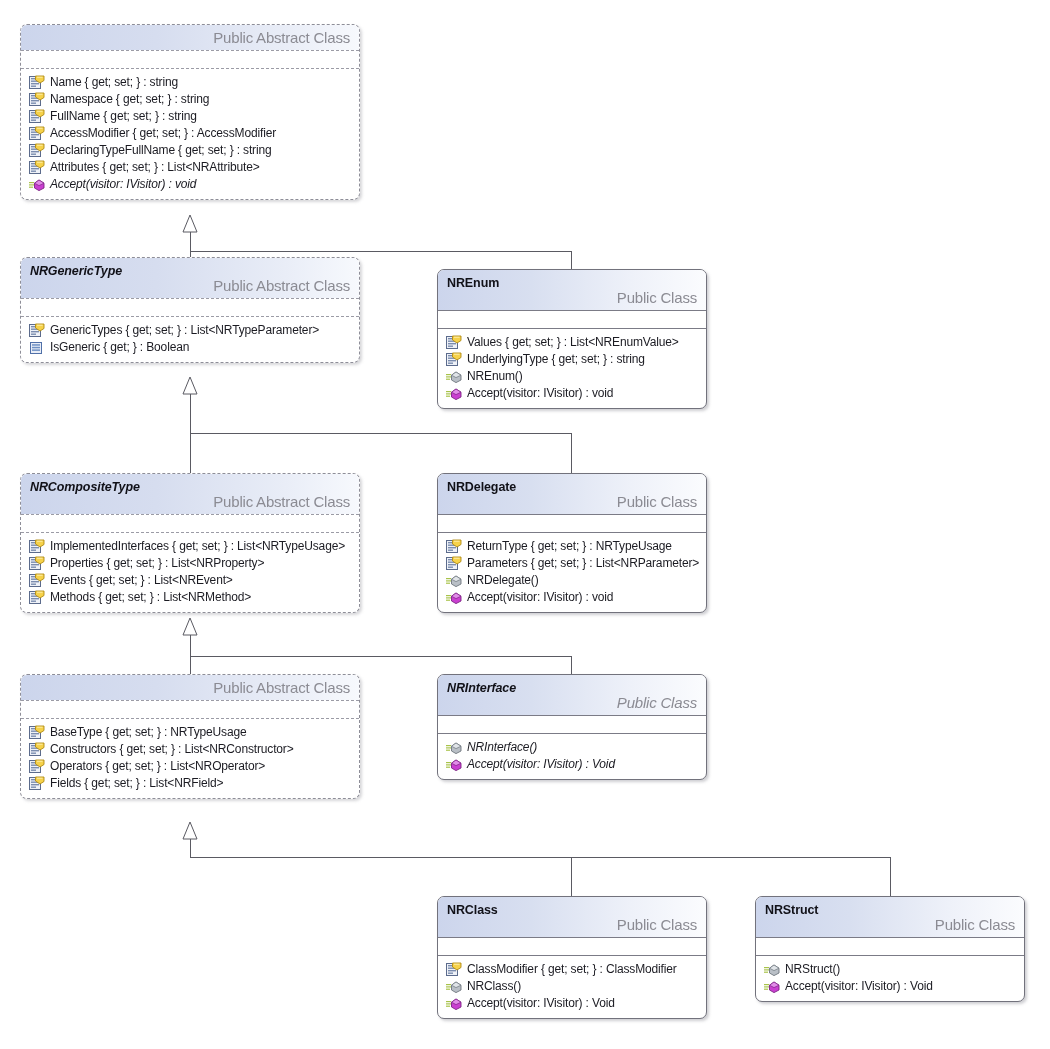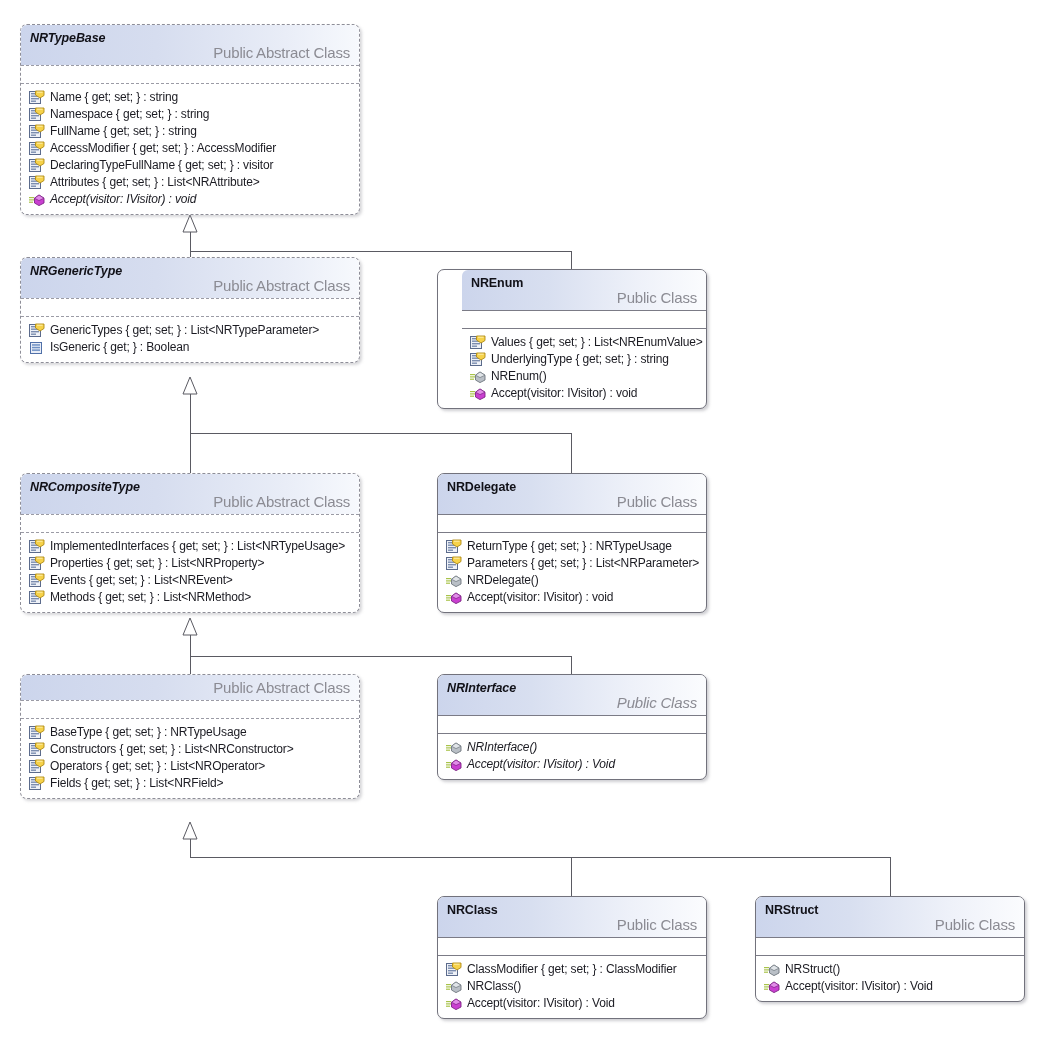--- a/index.html
+++ b/index.html
@@ -151,21 +151,20 @@
 
     <g>
       <path class="conn-line" d="M190,839 L190,857 L890,857 L890,896"></path>
       <path class="conn-line" d="M571,857 L571,896"></path>
       <polygon class="conn-tri" points="190,822 197,839 183,839"></polygon>
     </g>
   </svg>
 
 <div class="uml-class abstract" style="left: 20px; top: 24px; width: 340px;">
       <div class="cls-header">
-        <div class="cls-name">NRTypeBase</div>
         <div class="cls-stereotype">Public Abstract Class</div>
       </div>
       <div class="cls-sep"></div>
       <div class="cls-empty-compartment"></div>
       <div class="cls-sep"></div>
       <div class="cls-members">
         <div class="member">
           <span class="mico">
             <svg width="16" height="15" viewBox="0 0 16 15">
               <rect x="0.5" y="1.5" width="11" height="12" fill="#eef1f7" stroke="#5b6b8c" stroke-width="1"></rect>
@@ -226,21 +225,21 @@
             <svg width="16" height="15" viewBox="0 0 16 15">
               <rect x="0.5" y="1.5" width="11" height="12" fill="#eef1f7" stroke="#5b6b8c" stroke-width="1"></rect>
               <rect x="2" y="3" width="8" height="1.4" fill="#7b8dae"></rect>
               <rect x="2" y="5.5" width="8" height="1.4" fill="#7b8dae"></rect>
               <rect x="2" y="8" width="8" height="1.4" fill="#7b8dae"></rect>
               <rect x="2" y="10.5" width="5" height="1.4" fill="#7b8dae"></rect>
               <path d="M6.5,1 L15,1 L15,5.5 L11,8 L6.5,5 Z" fill="#f6d24a" stroke="#b08a14" stroke-width="0.9" stroke-linejoin="round"></path>
               <path d="M8,2.2 L13.6,2.2" stroke="#fff3b8" stroke-width="0.9"></path>
             </svg>
           </span>
-          <span class="member-label">DeclaringTypeFullName { get; set; } : visitor</span>
+          <span class="member-label">DeclaringTypeFullName { get; set; } : string</span>
         </div>
         <div class="member">
           <span class="mico">
             <svg width="16" height="15" viewBox="0 0 16 15">
               <rect x="0.5" y="1.5" width="11" height="12" fill="#eef1f7" stroke="#5b6b8c" stroke-width="1"></rect>
               <rect x="2" y="3" width="8" height="1.4" fill="#7b8dae"></rect>
               <rect x="2" y="5.5" width="8" height="1.4" fill="#7b8dae"></rect>
               <rect x="2" y="8" width="8" height="1.4" fill="#7b8dae"></rect>
               <rect x="2" y="10.5" width="5" height="1.4" fill="#7b8dae"></rect>
               <path d="M6.5,1 L15,1 L15,5.5 L11,8 L6.5,5 Z" fill="#f6d24a" stroke="#b08a14" stroke-width="0.9" stroke-linejoin="round"></path>
@@ -293,21 +292,21 @@
               <rect x="1.5" y="2.5" width="11" height="11" fill="#e8edf7" stroke="#5070a8" stroke-width="1"></rect>
               <rect x="3" y="4.2" width="8" height="1.5" fill="#6f91c4"></rect>
               <rect x="3" y="6.8" width="8" height="1.5" fill="#6f91c4"></rect>
               <rect x="3" y="9.4" width="8" height="1.5" fill="#6f91c4"></rect>
             </svg>
           </span>
           <span class="member-label">IsGeneric { get; } : Boolean</span>
         </div>
       </div>
     </div>
-    <div class="uml-class concrete" style="left: 437px; top: 269px; width: 270px; padding-left: 24px;">
+    <div class="uml-class concrete" style="left: 437px; top: 269px; width: 270px;">
       <div class="cls-header">
         <div class="cls-name">NREnum</div>
         <div class="cls-stereotype">Public Class</div>
       </div>
       <div class="cls-sep"></div>
       <div class="cls-empty-compartment"></div>
       <div class="cls-sep"></div>
       <div class="cls-members">
         <div class="member">
           <span class="mico">

